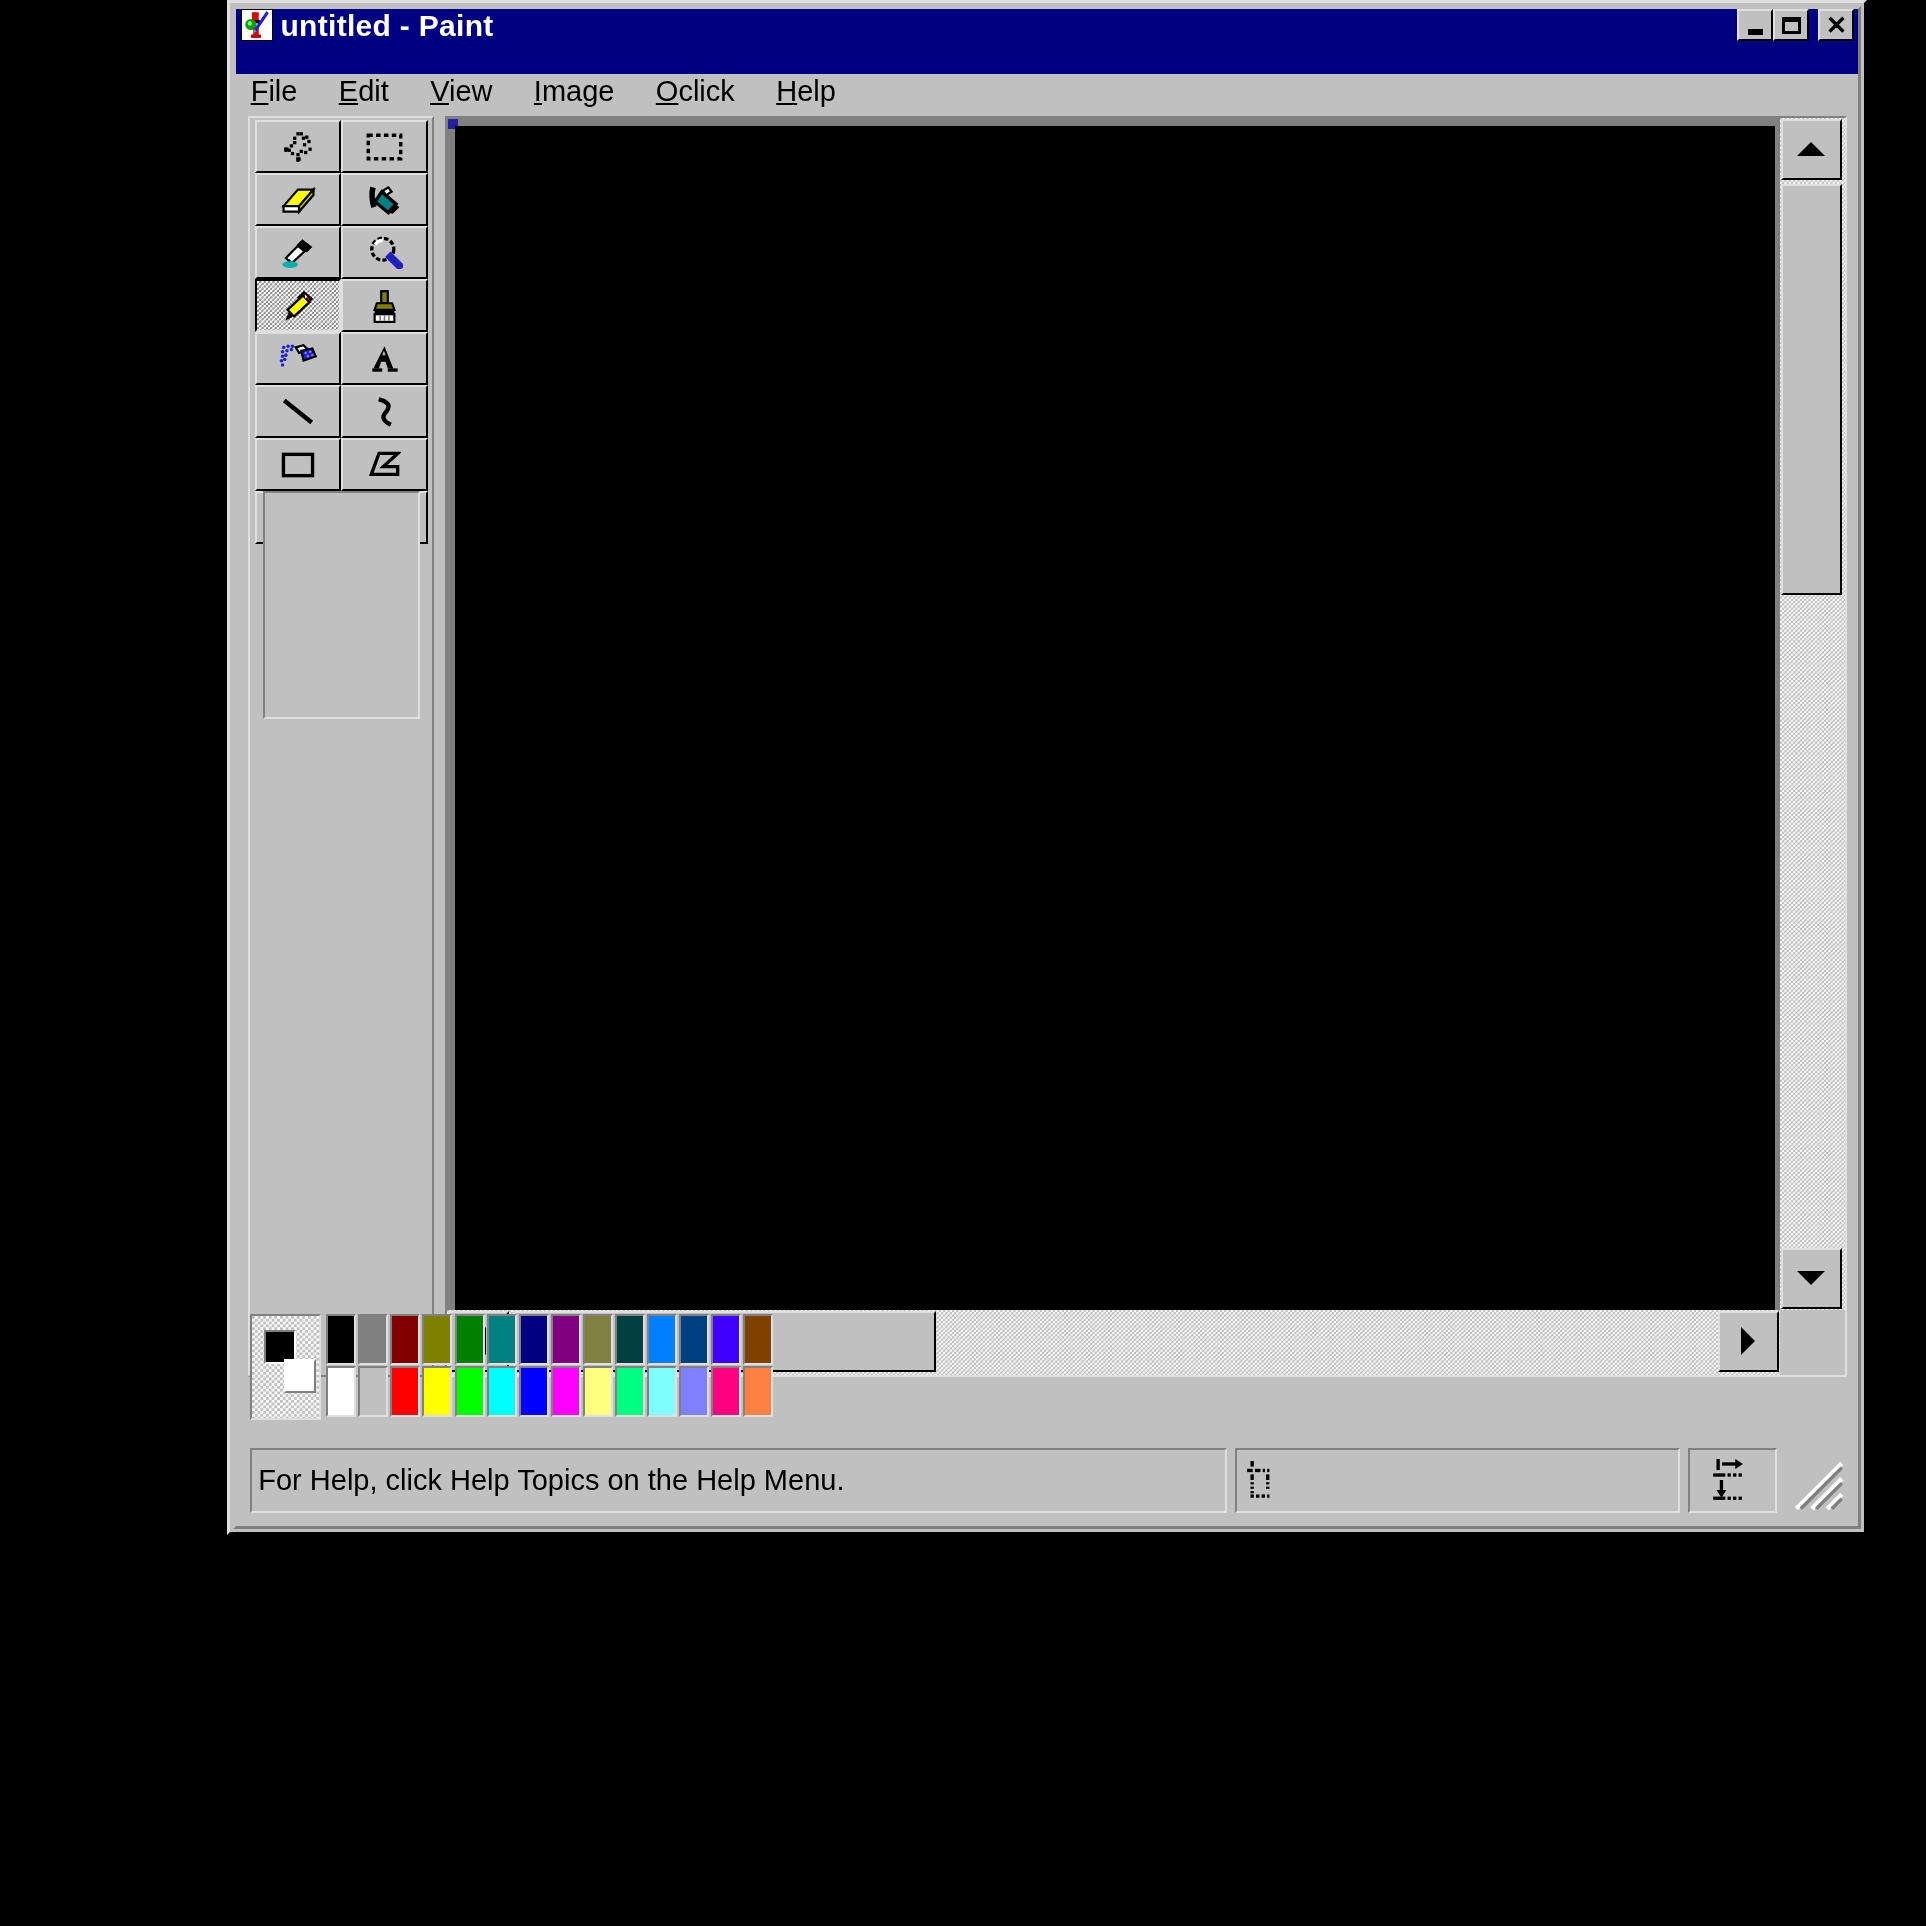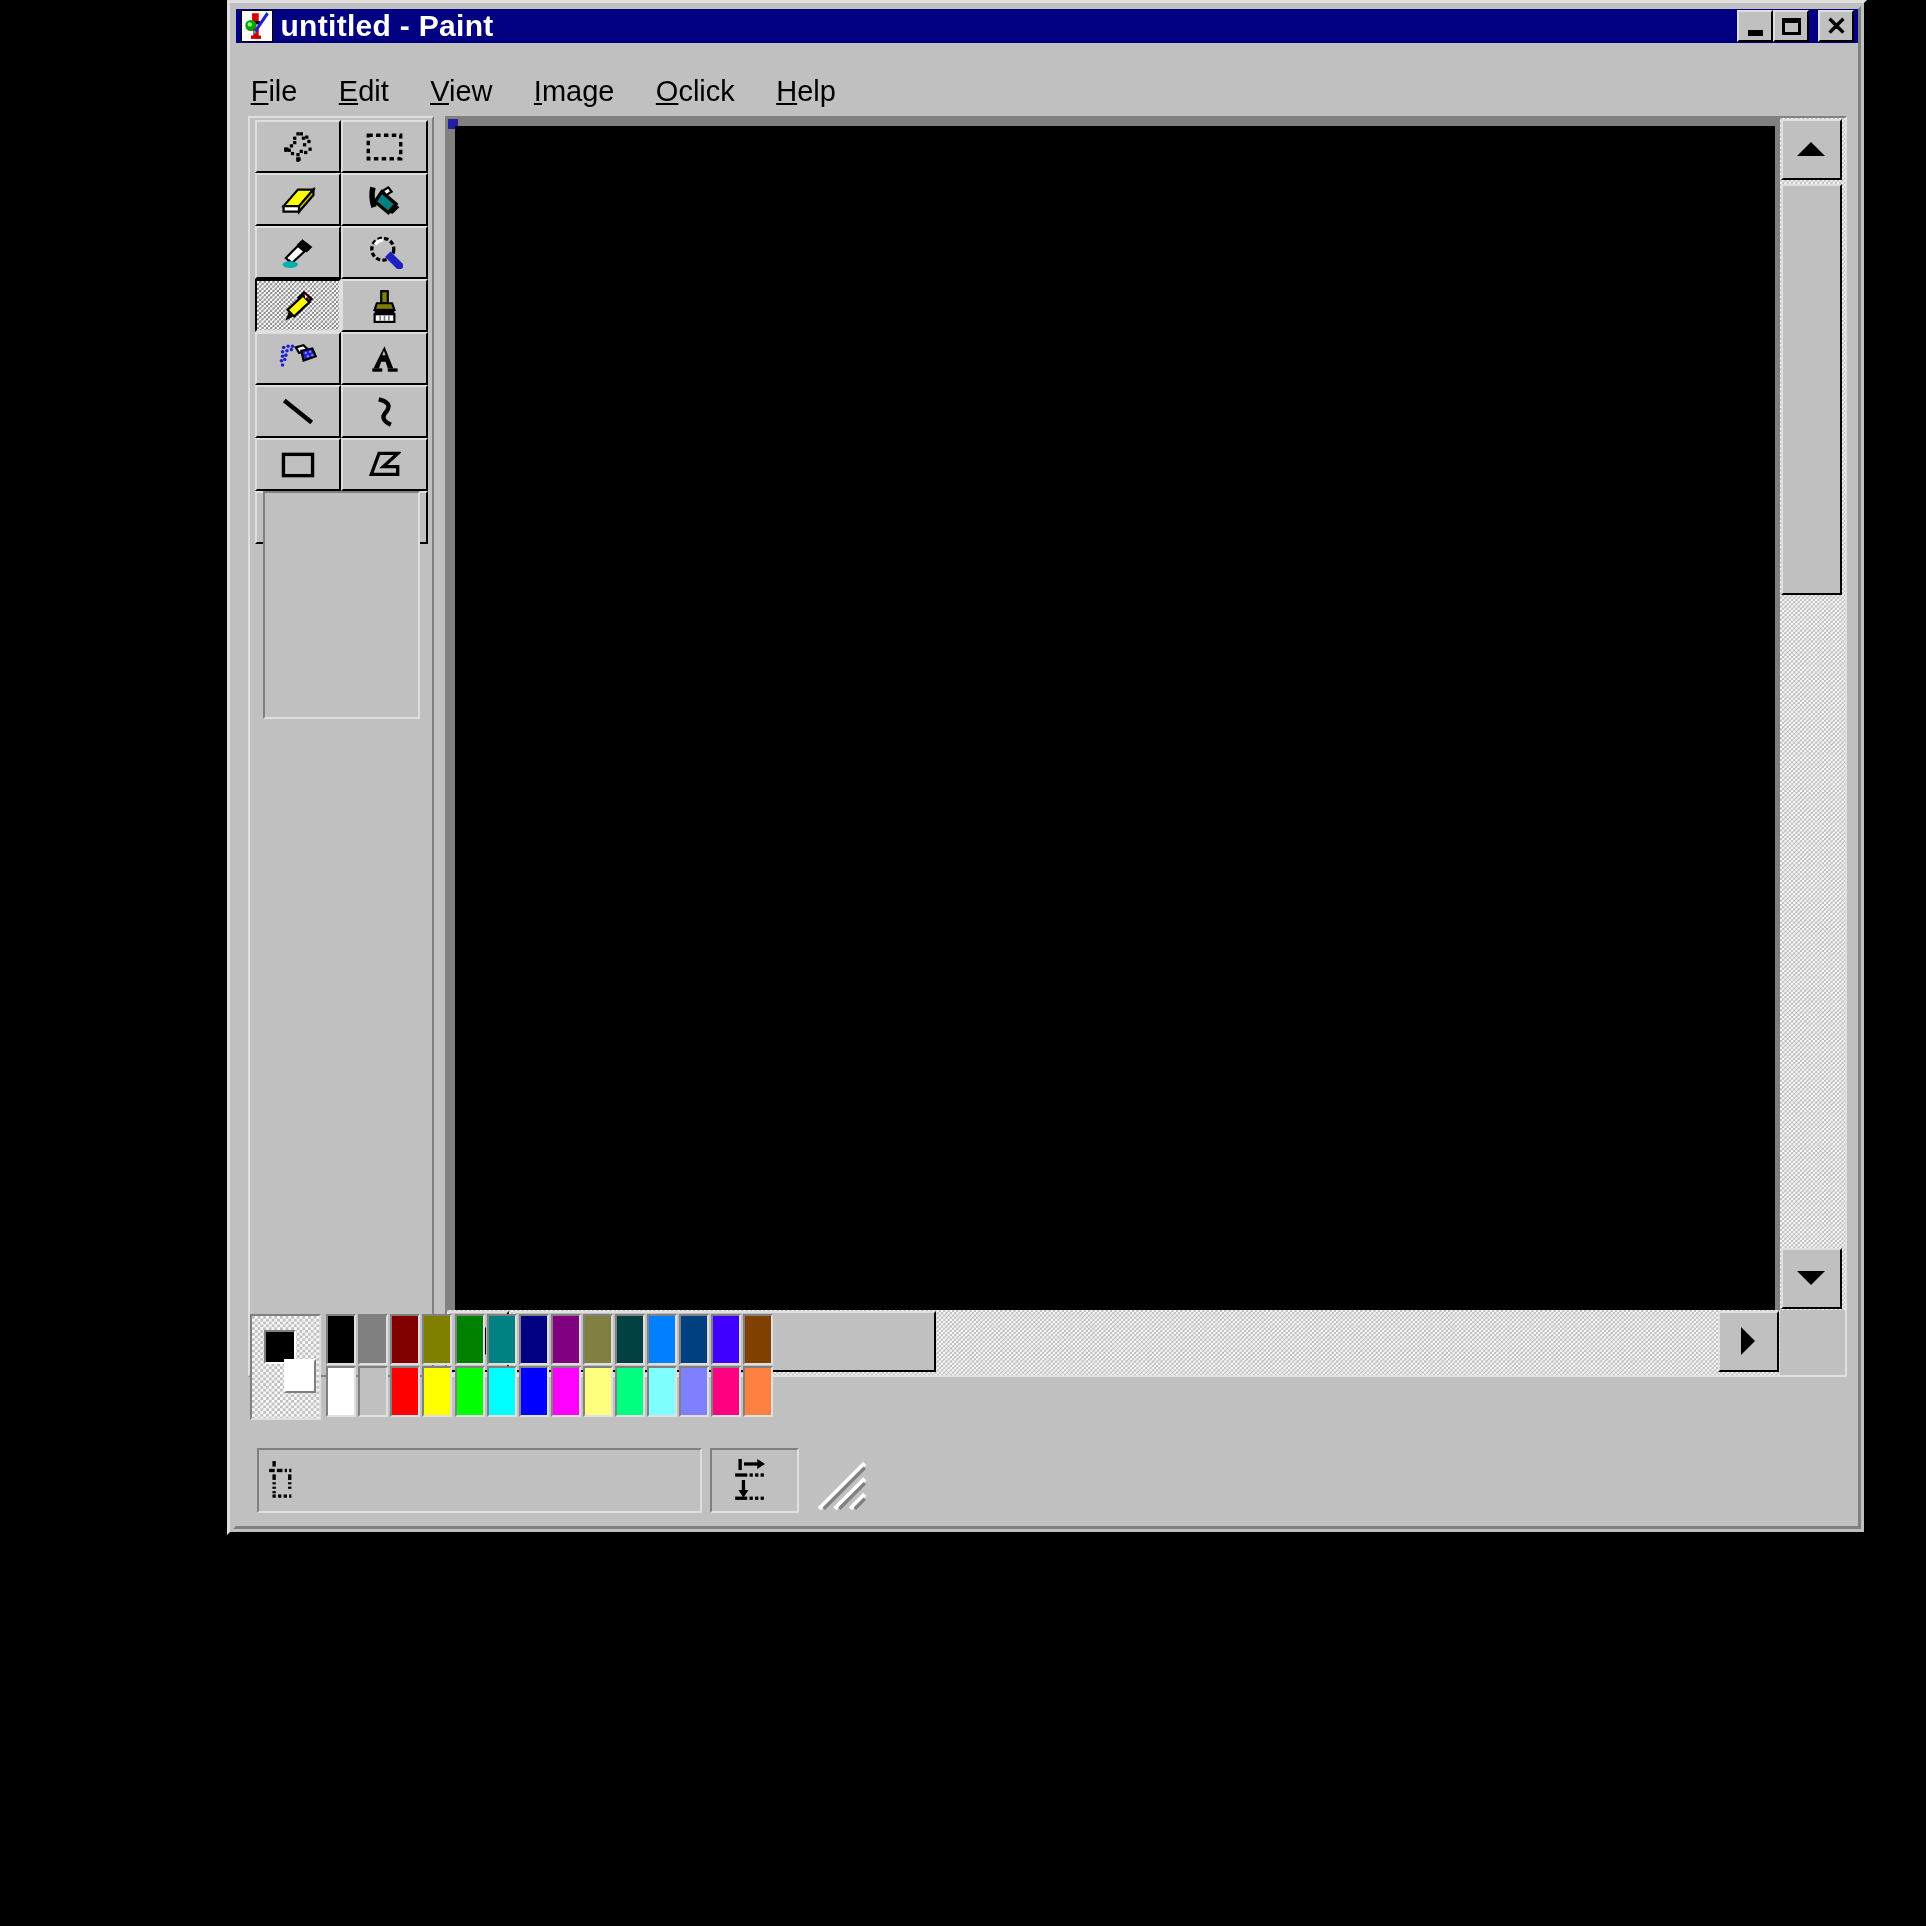--- a/index.html
+++ b/index.html
@@ -16,22 +16,22 @@
   #paint-window-inner{
     position:absolute;left:3.3px;top:3.3px;right:3.3px;bottom:3.3px;
     border-left:3.3px solid #c0c0c0;border-top:3.3px solid #c0c0c0;
     border-right:3.3px solid #808080;border-bottom:3.3px solid #808080;
     box-sizing:border-box;background:#c0c0c0;
   }
   .content{position:absolute;inset:0;}
 
   
   #title-bar{
-    position:absolute;left:0;top:0;right:0;height:34px;
-    background:#000080;display:flex;align-items:center;padding:0 3.3px 0 4.4px;box-sizing:border-box;
+    position:absolute;left:0;top:0;right:0;height:65px;
+    background:#000080;display:flex;align-items:flex-start;padding:0 3.3px 0 4.4px;box-sizing:border-box;
   }
   #app-icon{width:32px;height:32px;flex:0 0 auto;position:relative;background:#fff;border:1.7px solid #000;box-sizing:border-box;margin-right:7.8px;}
   #title-text{color:#fff;font-size:30px;font-weight:bold;letter-spacing:0.3px;white-space:nowrap;}
   #title-spacer{flex:1 1 auto;}
   .win-btn{
     width:36px;height:32px;background:#c0c0c0;
     border-left:2.8px solid #dfdfdf;border-top:2.8px solid #dfdfdf;
     border-right:2.8px solid #000;border-bottom:2.8px solid #000;
     box-sizing:border-box;position:relative;flex:0 0 auto;
   }
@@ -445,20 +445,23 @@
               <div class="swatch" style="background: rgb(128, 128, 255);"></div>
               <div class="swatch" style="background: rgb(64, 0, 255);"></div>
               <div class="swatch" style="background: rgb(255, 0, 128);"></div>
               <div class="swatch" style="background: rgb(128, 64, 0);"></div>
               <div class="swatch" style="background: rgb(255, 128, 64);"></div>
             </div>
         </div>
       </div>
 
       <div id="status-bar">
+        <div class="status-pane" id="status-help">
+          <span id="status-help-text">For Help, click Help Topics on the Help Menu.</span>
+        </div>
         <div class="status-pane" id="status-pos">
           <svg width="39" height="39" viewBox="0 0 35 35">
             <g fill="#000">
               <rect x="1" y="7" width="5" height="3"></rect>
                 <rect x="8" y="7" width="5" height="3"></rect>
               <rect x="15" y="7" width="2" height="3"></rect>
                 <rect x="19" y="7" width="2" height="3"></rect>
               <rect x="4" y="0" width="3" height="5"></rect>
                 <rect x="4" y="12" width="3" height="5"></rect>
               <rect x="4" y="19" width="3" height="2"></rect>

